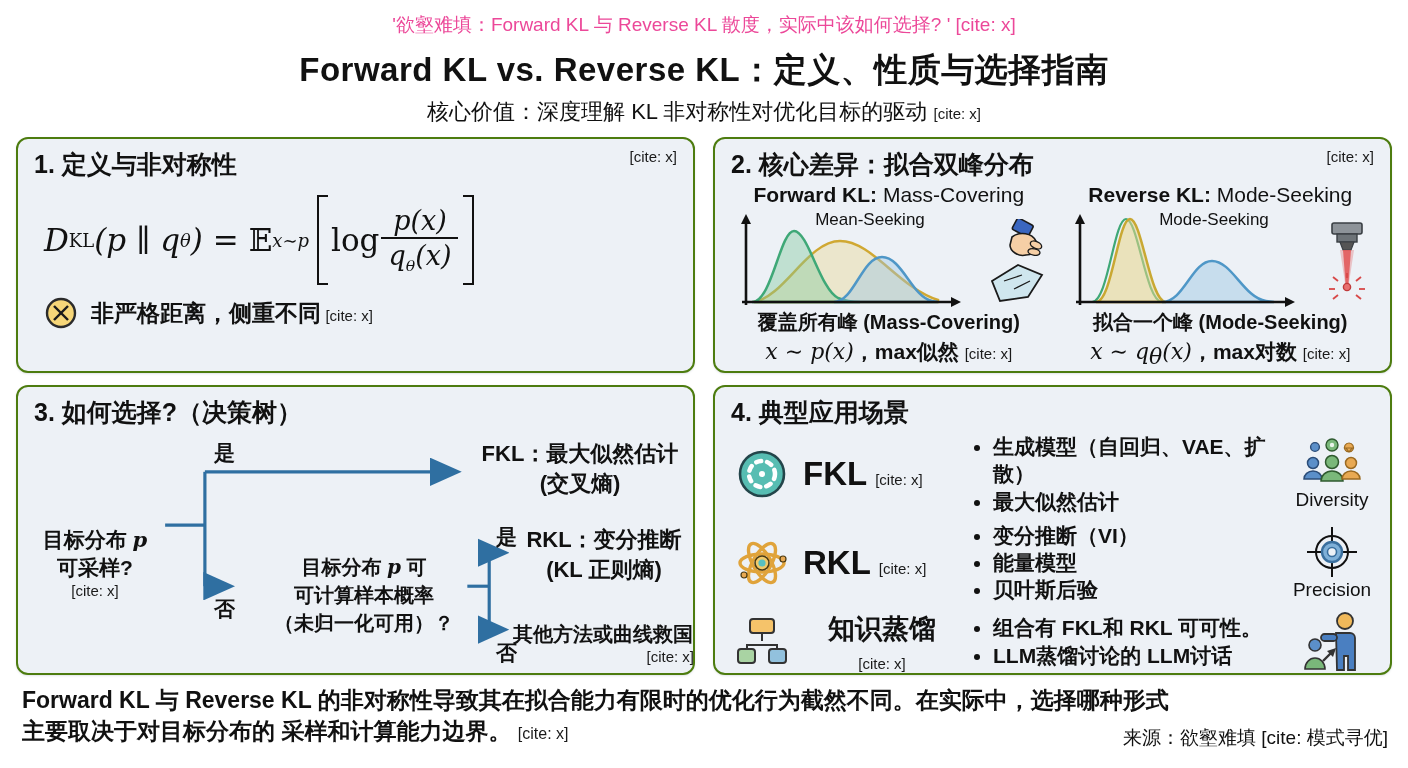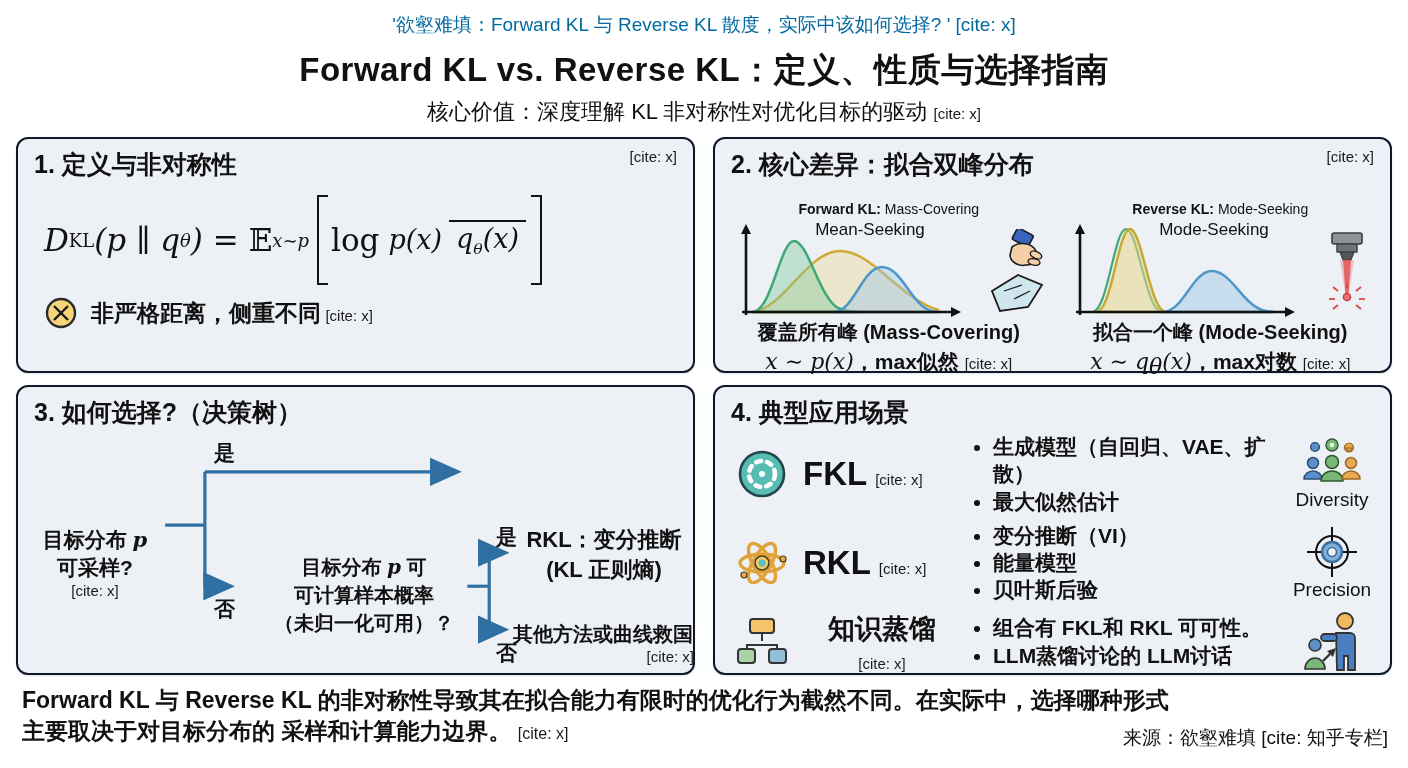--- a/index.html
+++ b/index.html
@@ -1,47 +1,47 @@
 <!DOCTYPE html>
 <html><head>
 <meta charset="utf-8">
 <style>
   html,body{margin:0;padding:0;background:#fff;}
   .page{position:relative;width:1408px;height:768px;background:#fff;overflow:hidden;
         font-family:"Liberation Sans",sans-serif;color:#111;}
-  .top-quote{margin-top:12px;text-align:center;font-size:19px;color:#0369a1;}
+  .top-quote{margin-top:12px;text-align:center;font-size:19px;color:#ec4899;}
   .main-title{margin:10px 0 4px 0;text-align:center;font-size:33px;font-weight:700;letter-spacing:.5px;}
   .subtitle{text-align:center;font-size:22px;margin-bottom:10px;}
   .cite{font-size:15px;font-weight:400;color:#1a1a1a;}
   .grid{display:grid;grid-template-columns:679px 679px;grid-template-rows:236px 290px;
         column-gap:18px;row-gap:12px;padding:0 16px;}
-  .panel{position:relative;background:#edf1f6;border:2px solid #0f172a;border-radius:12px;
+  .panel{position:relative;background:#edf1f6;border:2px solid #4d7c0f;border-radius:12px;
          box-sizing:border-box;box-shadow:0 1px 2px rgba(60,80,110,.15);}
   .panel-head{display:flex;justify-content:space-between;align-items:flex-start;padding:9px 16px 0 16px;}
   .panel-title{font-size:25px;font-weight:700;margin:0;}
   
   .mi{font-family:"DejaVu Serif","Liberation Serif",serif;font-style:italic;}
   .mr{font-family:"DejaVu Serif","Liberation Serif",serif;font-style:normal;}
   .bb{font-family:"DejaVu Serif","DejaVu Sans",serif;font-style:normal;}
   sub.s{font-size:.58em;}
   .formula-main{margin:14px 0 0 26px;font-size:31px;white-space:nowrap;}
   .formula-main>*{vertical-align:middle;}
-  .frac{display:inline-flex;flex-direction:row;align-items:center;font-size:27px;margin:0 2px;}
+  .frac{display:inline-flex;flex-direction:column;align-items:center;font-size:27px;margin:0 2px;}
   .frac .den{border-top:2.5px solid #111;}
   .frac .num,.frac .den{padding:1px 7px;}
   .brk{display:inline-block;height:86px;width:9px;}
   .brk.l{border-left:2.5px solid #111;border-top:2.5px solid #111;border-bottom:2.5px solid #111;margin:0 3px 0 8px;}
   .brk.r{border-right:2.5px solid #111;border-top:2.5px solid #111;border-bottom:2.5px solid #111;margin:0 0 0 3px;}
   .icon-row{display:flex;align-items:center;gap:13px;margin:11px 0 0 26px;}
   .asym-f{font-size:28px;}
   .note-text{font-size:23px;font-weight:700;}
   
   .dist-wrap{display:flex;padding:2px 10px 0 14px;gap:12px;}
   .dist-col{flex:1;display:flex;flex-direction:column;align-items:center;}
-  .dist-head{font-size:14px;margin-top:18px;}
+  .dist-head{font-size:21px;margin-top:0;}
   .dist-head b{font-weight:700;}
   .plot-row{display:flex;align-items:flex-end;gap:4px;}
   .dist-caption{font-size:20px;font-weight:600;margin-top:-2px;}
   .dist-math{font-size:21px;margin-top:2px;}
   .dist-math .mi{font-size:22px;}
   
   .tree-lines{position:absolute;left:0;top:0;width:100%;height:100%;}
   .node{position:absolute;text-align:center;font-weight:700;line-height:1.32;z-index:2;}
   .node .cite{display:block;font-weight:400;}
   .blabel{position:absolute;font-size:21px;font-weight:700;z-index:2;}
@@ -208,20 +208,24 @@
       </div>
       <div class="blabel" style="left:196px;top:52px;">是</div>
       <div class="blabel" style="left:196px;top:208px;">否</div>
       <div class="node" style="left:240px;top:158px;width:212px;font-size:20px;line-height:1.4;margin-top:8px;">
         <span>目标分布 </span><span class="mi">p</span><span> 可</span><br>
         <span>可计算样本概率</span><br>
         <span>（未归一化可用）？</span>
       </div>
       <div class="blabel" style="left:478px;top:136px;">是</div>
       <div class="blabel" style="left:478px;top:252px;">否</div>
+      <div class="node" style="left:448px;top:52px;width:228px;font-size:22px;line-height:1.35;">
+        <span>FKL：最大似然估计</span><br>
+        <span>(交叉熵)</span>
+      </div>
       <div class="node" style="left:496px;top:138px;width:180px;font-size:22px;line-height:1.35;">
         <span>RKL：变分推断</span><br>
         <span>(KL 正则熵)</span>
       </div>
       <div class="node" style="left:494px;top:234px;width:182px;font-size:20px;">
         <span>其他方法或曲线救国</span>
         <span class="cite" style="text-align:right;">[cite: x]</span>
       </div>
     </section>
 
@@ -335,16 +339,16 @@
       </div>
     </section>
   </div>
 
   <div class="footer">
     <div>Forward KL 与 Reverse KL 的非对称性导致其在拟合能力有限时的优化行为截然不同。在实际中，选择哪种形式</div>
     <div>
       <span>主要取决于对目标分布的 采样和计算能力边界。</span>
       <span class="cite">[cite: x]</span>
     </div>
-    <div class="source">来源：欲壑难填 [cite: 知乎专栏]</div>
+    <div class="source">来源：欲壑难填 [cite: 模式寻优]</div>
   </div>
 
 </div>
 
 </body></html>

